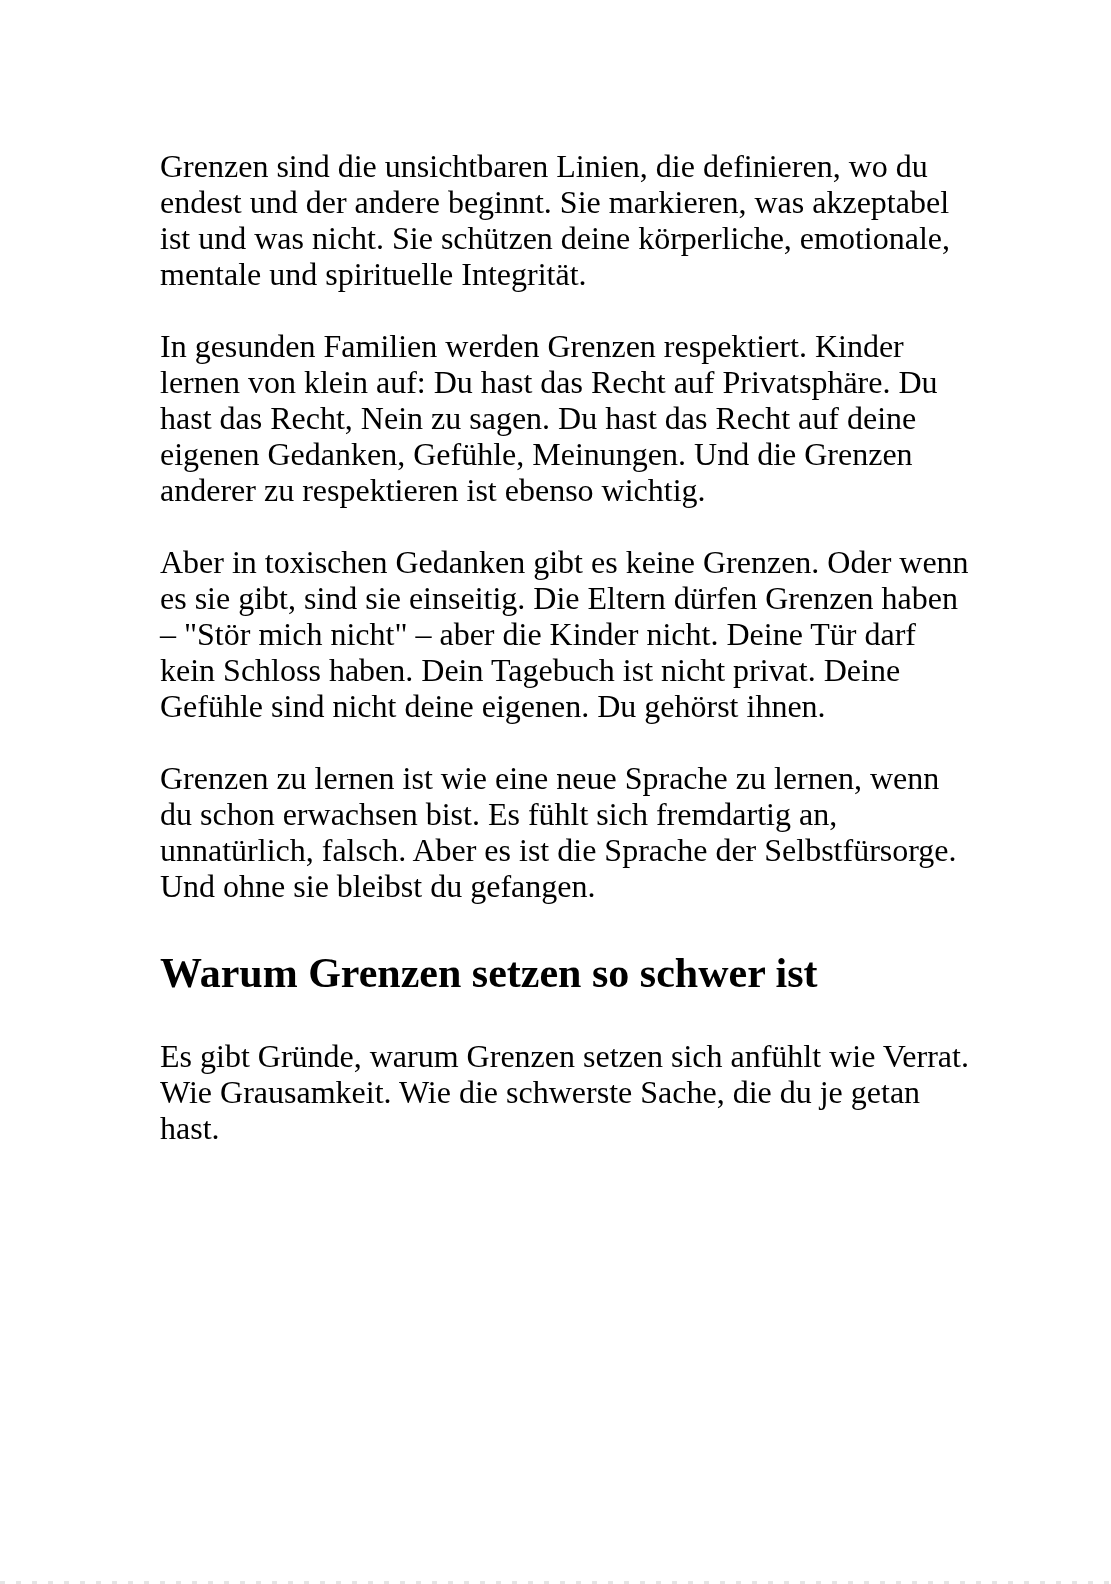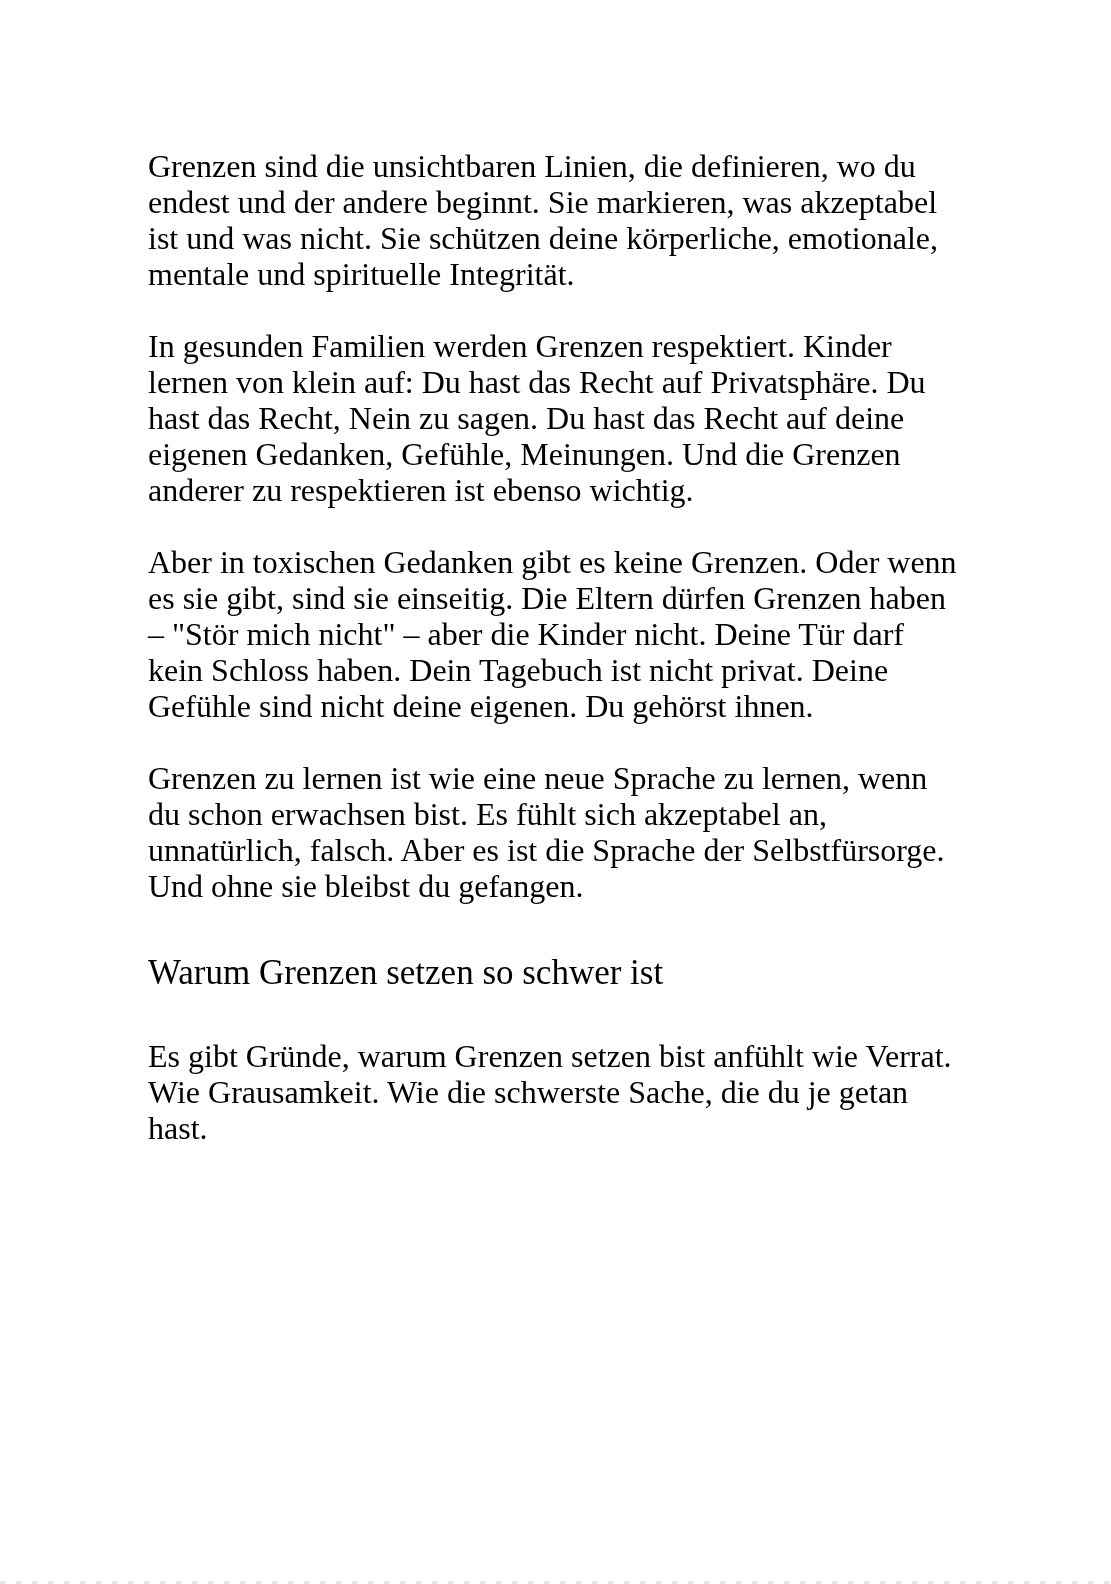--- a/index.html
+++ b/index.html
@@ -11,34 +11,34 @@
     width: 1111px;
     height: 1584px;
     position: relative;
     overflow: hidden;
     font-family: "Liberation Serif", "DejaVu Serif", serif;
     color: #000000;
     -webkit-font-smoothing: antialiased;
   }
   .page {
     position: absolute;
-    left: 148px;
+    left: 160px;
     top: 148px;
     width: 822px;
   }
   .body-para {
     font-size: 32px;
     line-height: 36px;
     margin: 0 0 36px 0;
     white-space: pre-line;
     letter-spacing: 0;
   }
   .section-heading {
-    font-size: 35px;
-    font-weight: normal;
+    font-size: 42px;
+    font-weight: bold;
     line-height: 50px;
     margin: 44px 0 40px 0;
     white-space: pre-line;
   }
   .page-bottom-edge {
     position: absolute;
     left: 0;
     bottom: 0;
     width: 1111px;
     height: 3px;
@@ -65,24 +65,24 @@
 anderer zu respektieren ist ebenso wichtig.</p>
 
   <p class="body-para">Aber in toxischen Gedanken gibt es keine Grenzen. Oder wenn
 es sie gibt, sind sie einseitig. Die Eltern dürfen Grenzen haben
 – "Stör mich nicht" – aber die Kinder nicht. Deine Tür darf
 kein Schloss haben. Dein Tagebuch ist nicht privat. Deine
 Gefühle sind nicht deine eigenen. Du gehörst ihnen.</p>
 
 
   <p class="body-para">Grenzen zu lernen ist wie eine neue Sprache zu lernen, wenn
-du schon erwachsen bist. Es fühlt sich akzeptabel an,
+du schon erwachsen bist. Es fühlt sich fremdartig an,
 unnatürlich, falsch. Aber es ist die Sprache der Selbstfürsorge.
 Und ohne sie bleibst du gefangen.</p>
 
   <h2 class="section-heading">Warum Grenzen setzen so schwer ist</h2>
 
-  <p class="body-para">Es gibt Gründe, warum Grenzen setzen bist anfühlt wie Verrat.
+  <p class="body-para">Es gibt Gründe, warum Grenzen setzen sich anfühlt wie Verrat.
 Wie Grausamkeit. Wie die schwerste Sache, die du je getan
 hast.</p>
 </main>
 
 <div class="page-bottom-edge"></div>
 
 </body></html>

